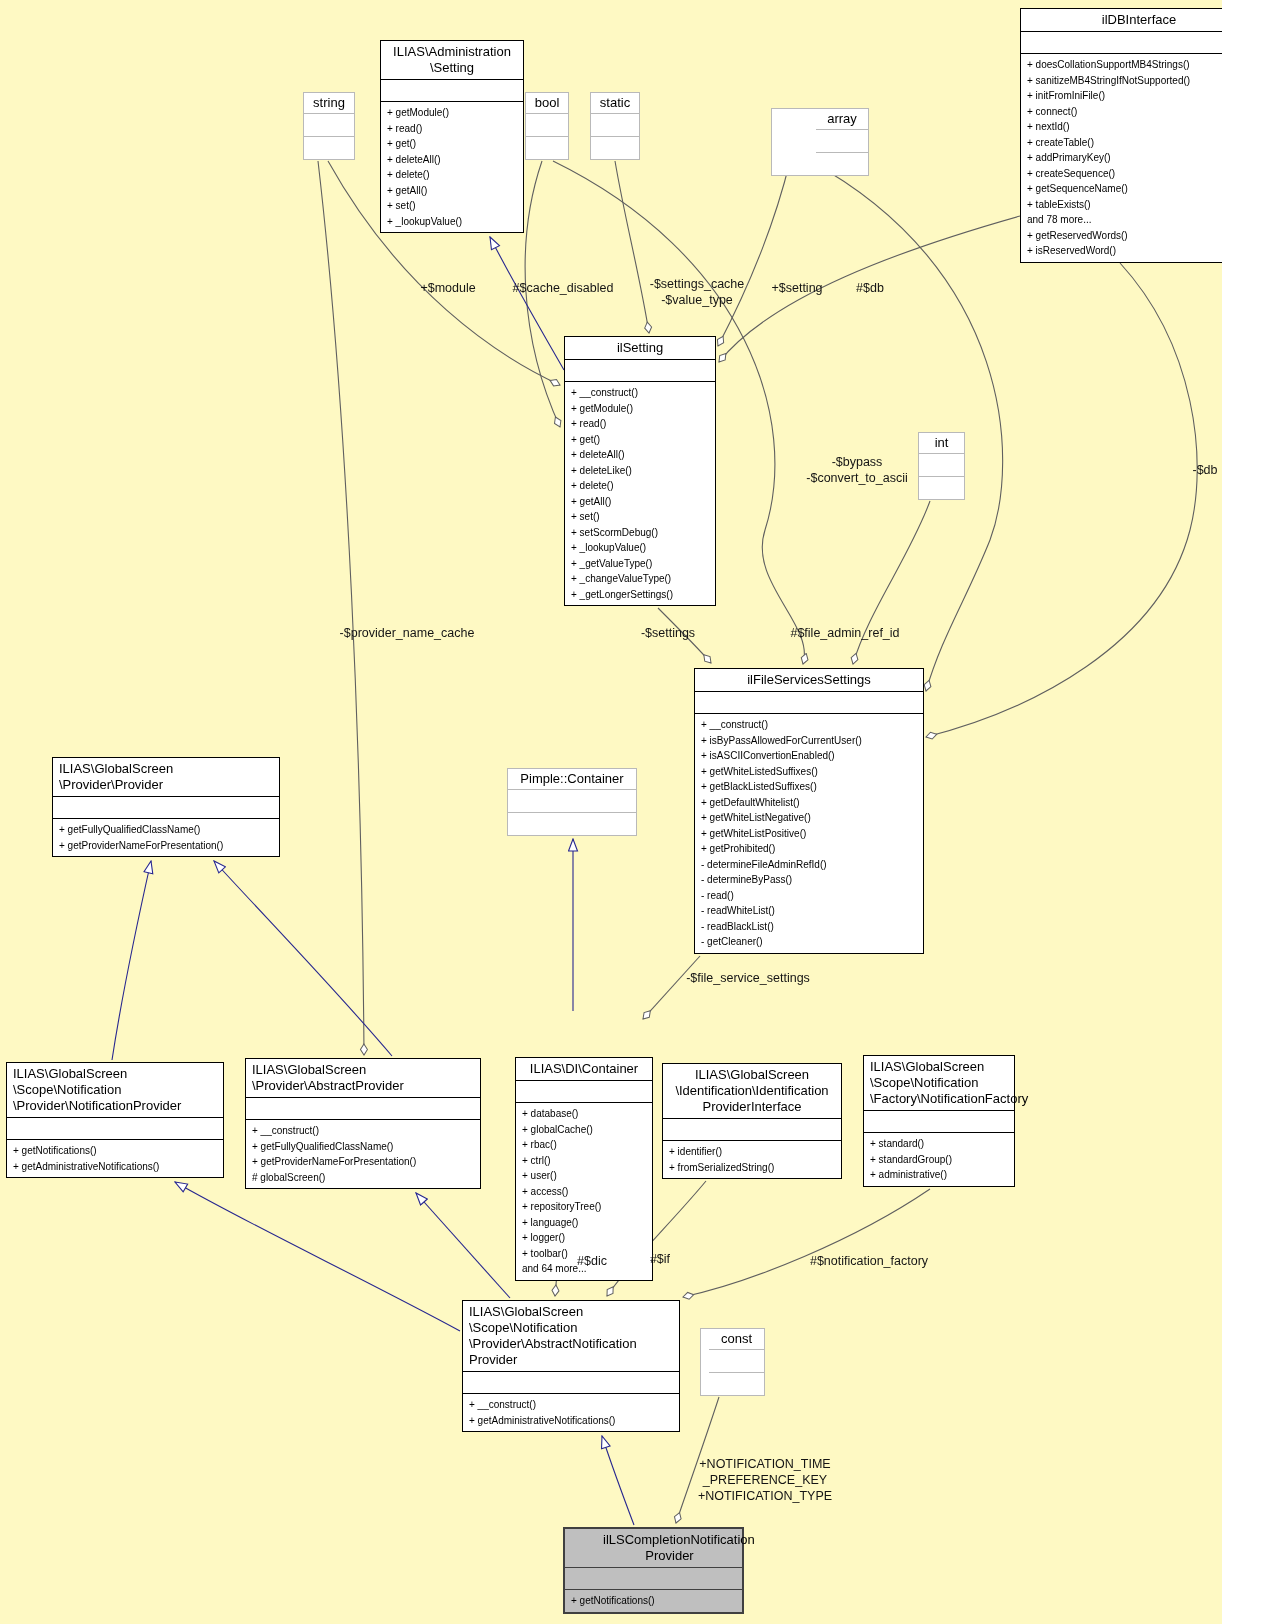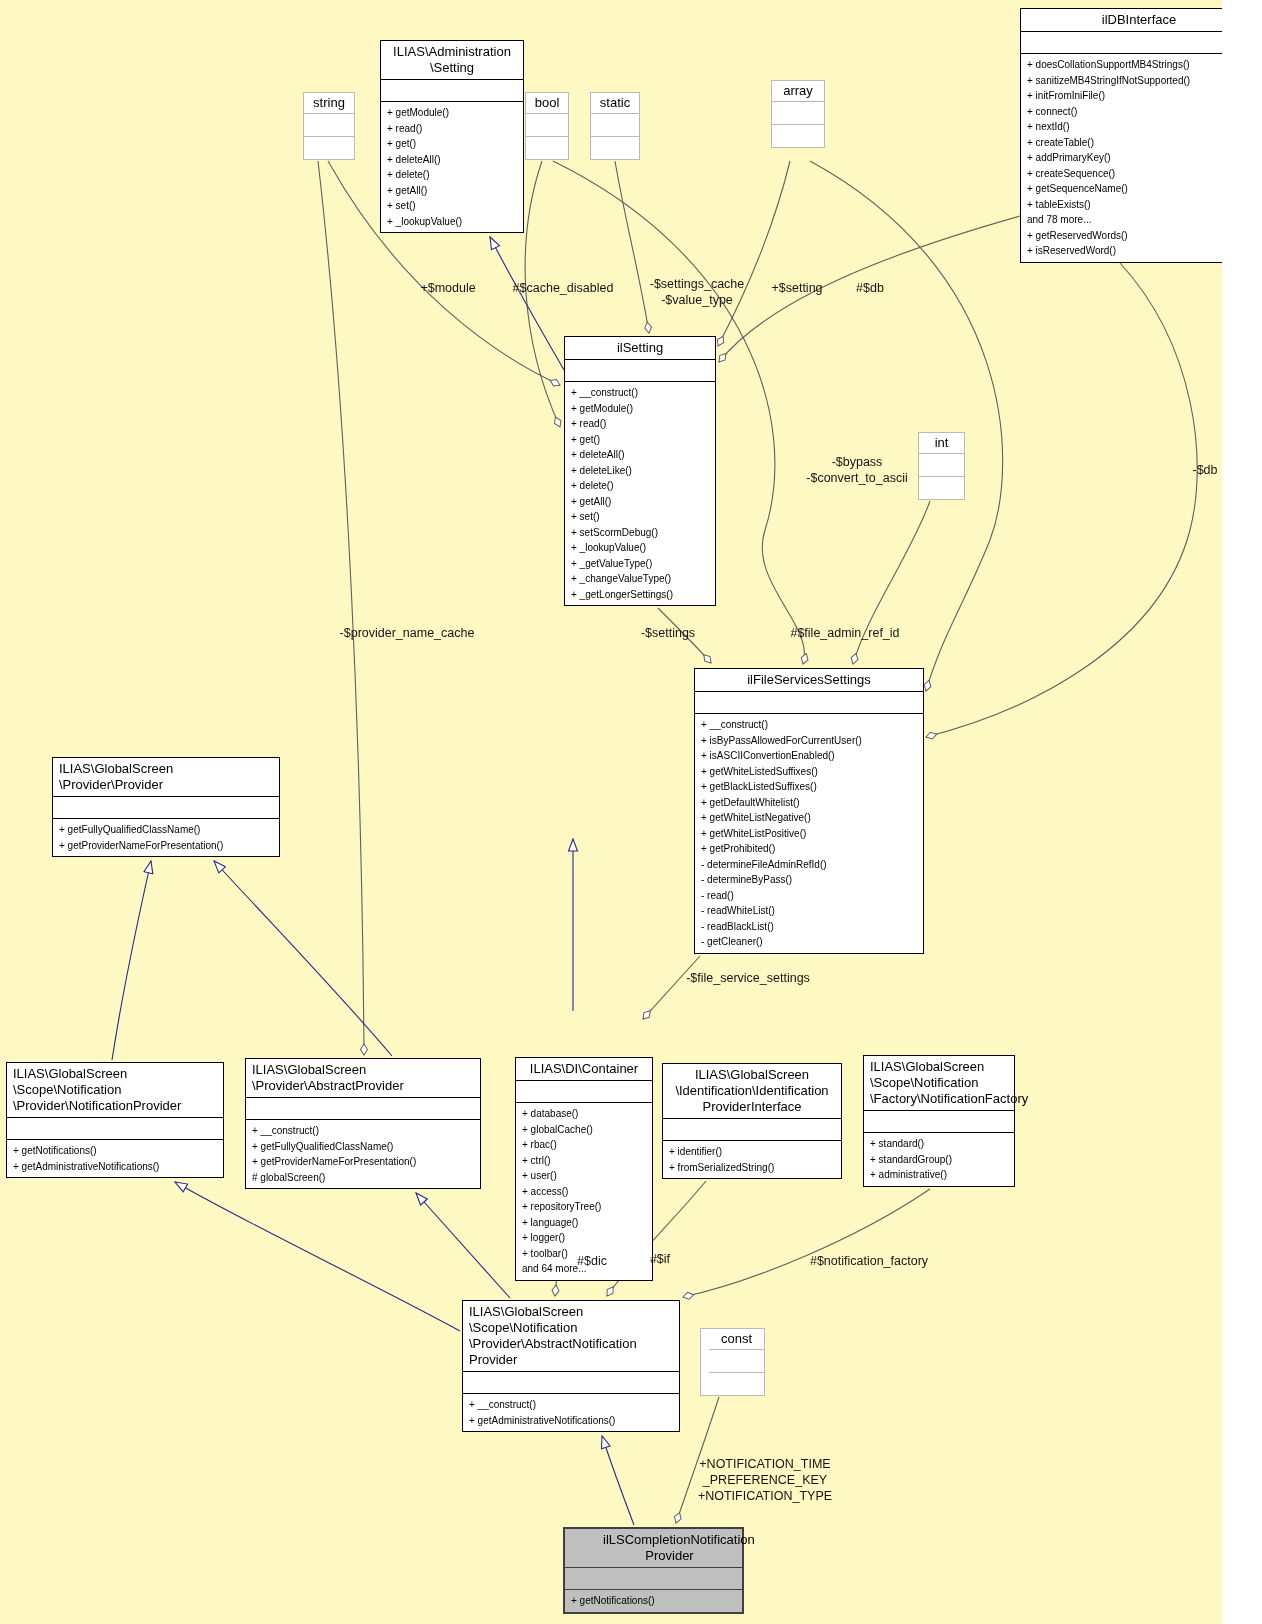--- a/index.html
+++ b/index.html
@@ -124,21 +124,21 @@
   </div>
 
   <div class="uml prim" style="left:590px;top:92px;width:48px;">
     <div class="t">
         <div class="ln">static</div>
       </div>
     <div class="e b"></div>
     <div class="e"></div>
   </div>
 
-  <div class="uml prim" style="left:771px;top:80px;width:52px;">
+  <div class="uml prim" style="left:771px;top:108px;width:52px;padding-left:44px;">
     <div class="t">
         <div class="ln">array</div>
       </div>
     <div class="e b"></div>
     <div class="e"></div>
   </div>
 
   <div class="uml tc" style="left:564px;top:336px;width:150px;">
     <div class="t">
         <div class="ln">ilSetting</div>
@@ -199,20 +199,27 @@
         <div class="ln">ILIAS\GlobalScreen</div>
         <div class="ln">\Provider\Provider</div>
       </div>
     <div class="a"></div>
     <div class="m">
         <div class="ln">+ getFullyQualifiedClassName()</div>
         <div class="ln">+ getProviderNameForPresentation()</div>
       </div>
   </div>
 
+  <div class="uml prim" style="left:507px;top:768px;width:128px;">
+    <div class="t">
+        <div class="ln">Pimple::Container</div>
+      </div>
+    <div class="e b"></div>
+    <div class="e"></div>
+  </div>
 
   <div class="uml tc" style="left:515px;top:1013px;width:136px;margin-top:44px;">
     <div class="t">
         <div class="ln">ILIAS\DI\Container</div>
       </div>
     <div class="a"></div>
     <div class="m">
         <div class="ln">+ database()</div>
         <div class="ln">+ globalCache()</div>
         <div class="ln">+ rbac()</div>

